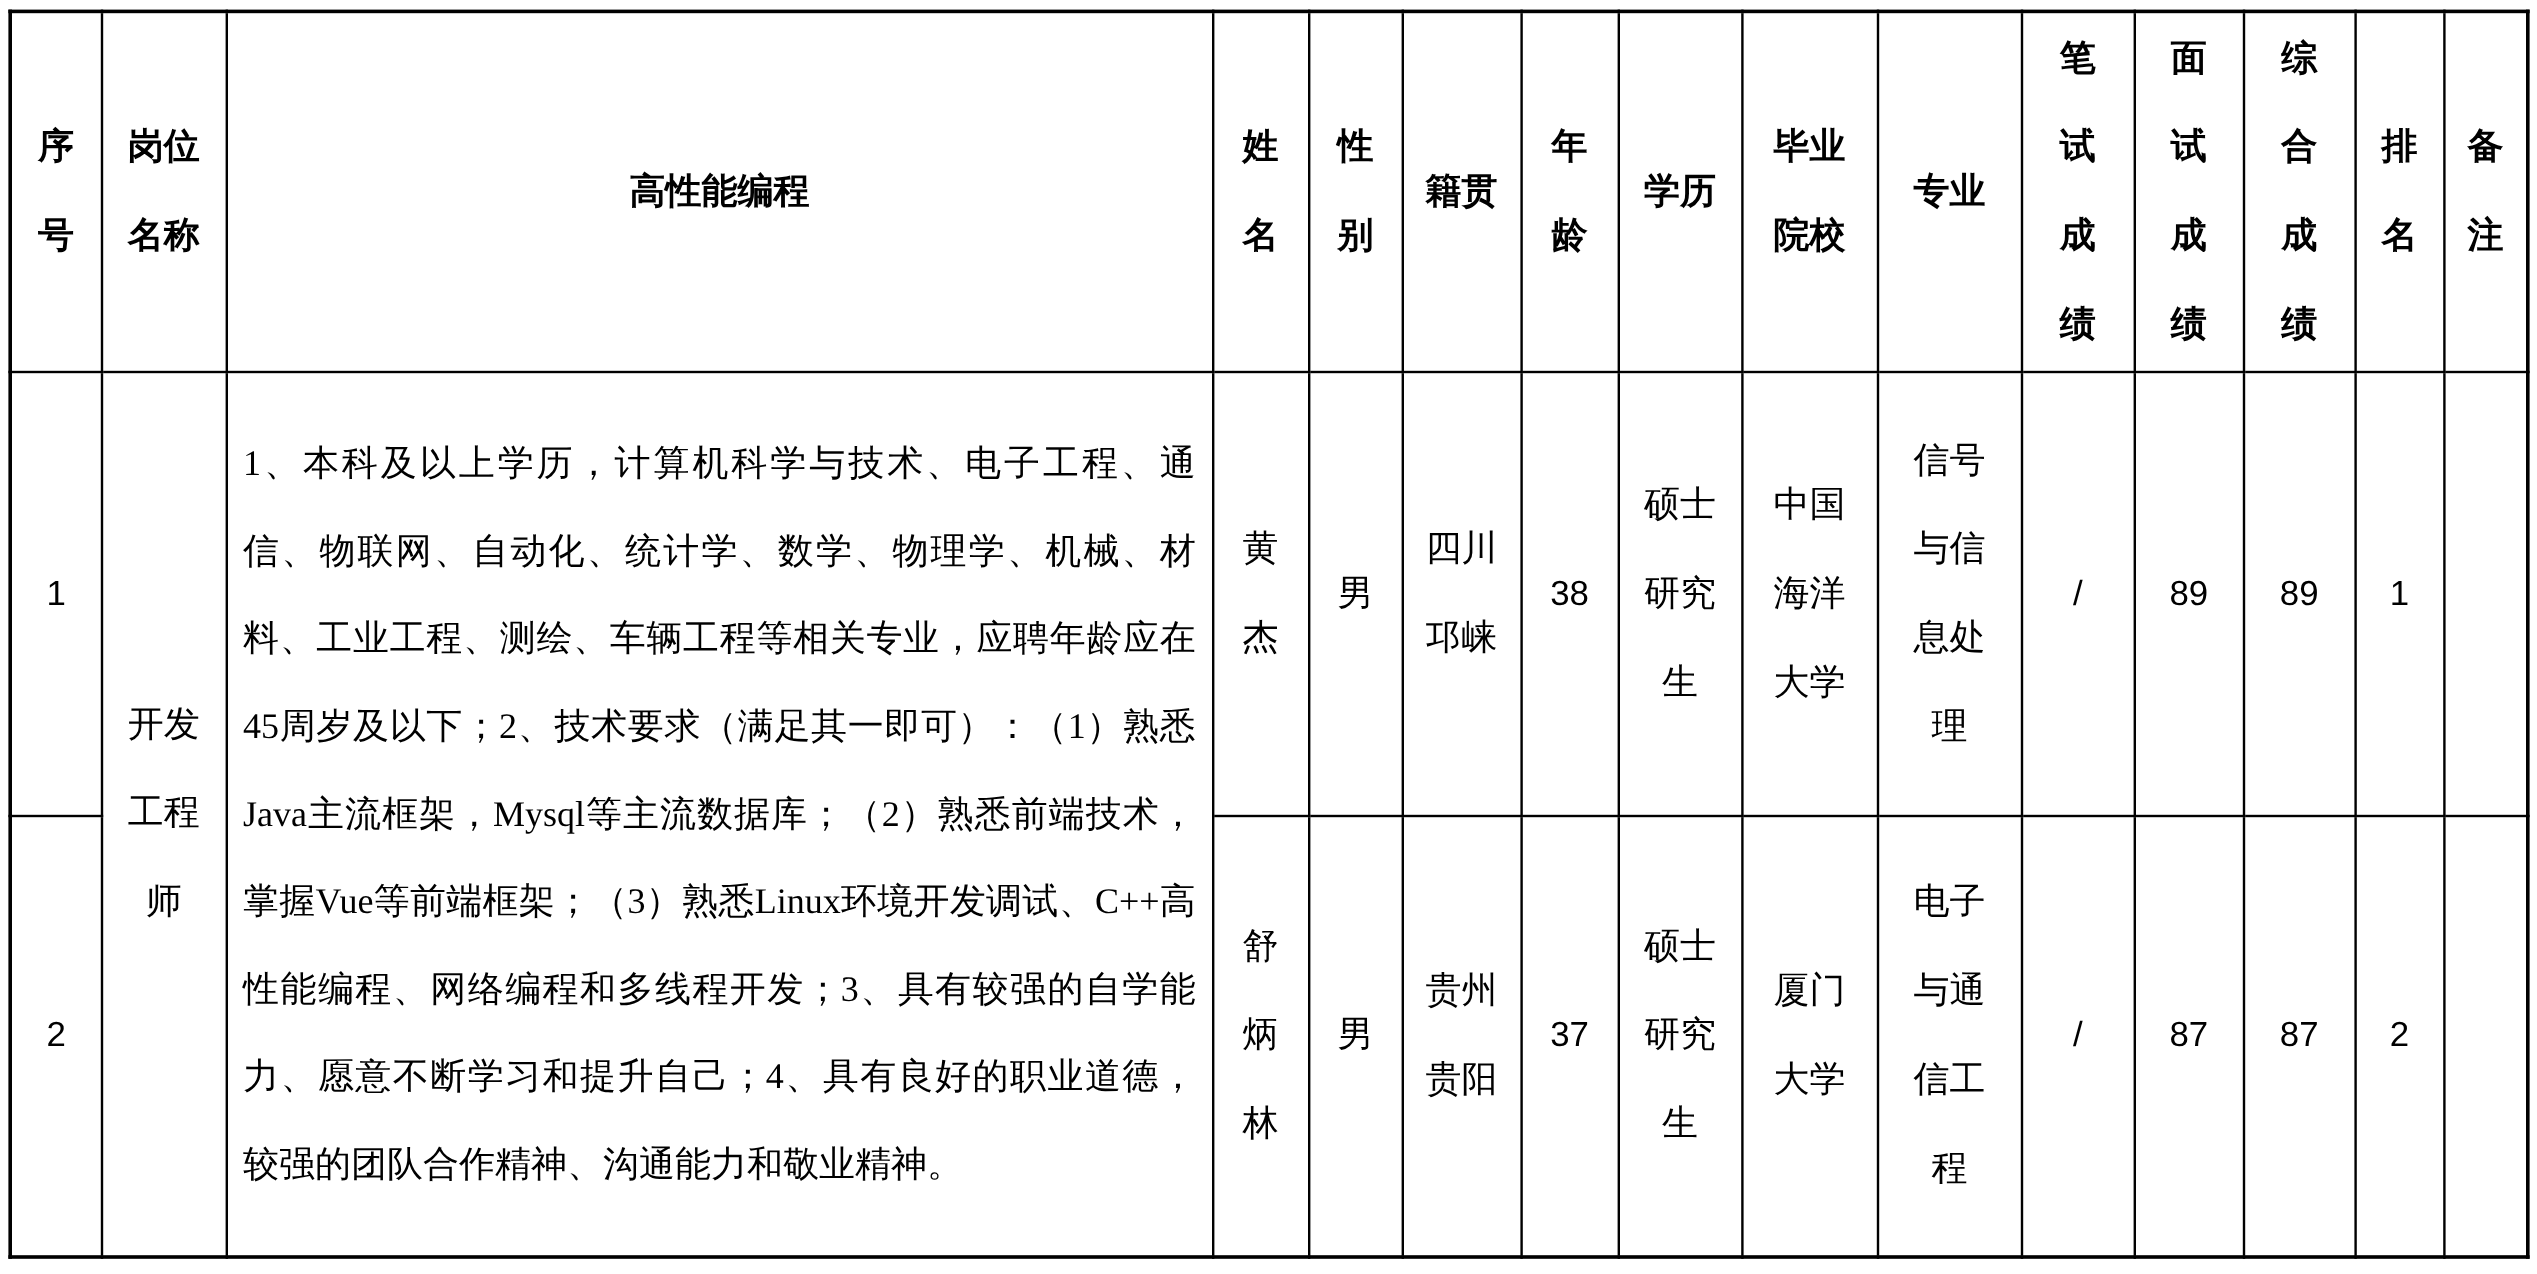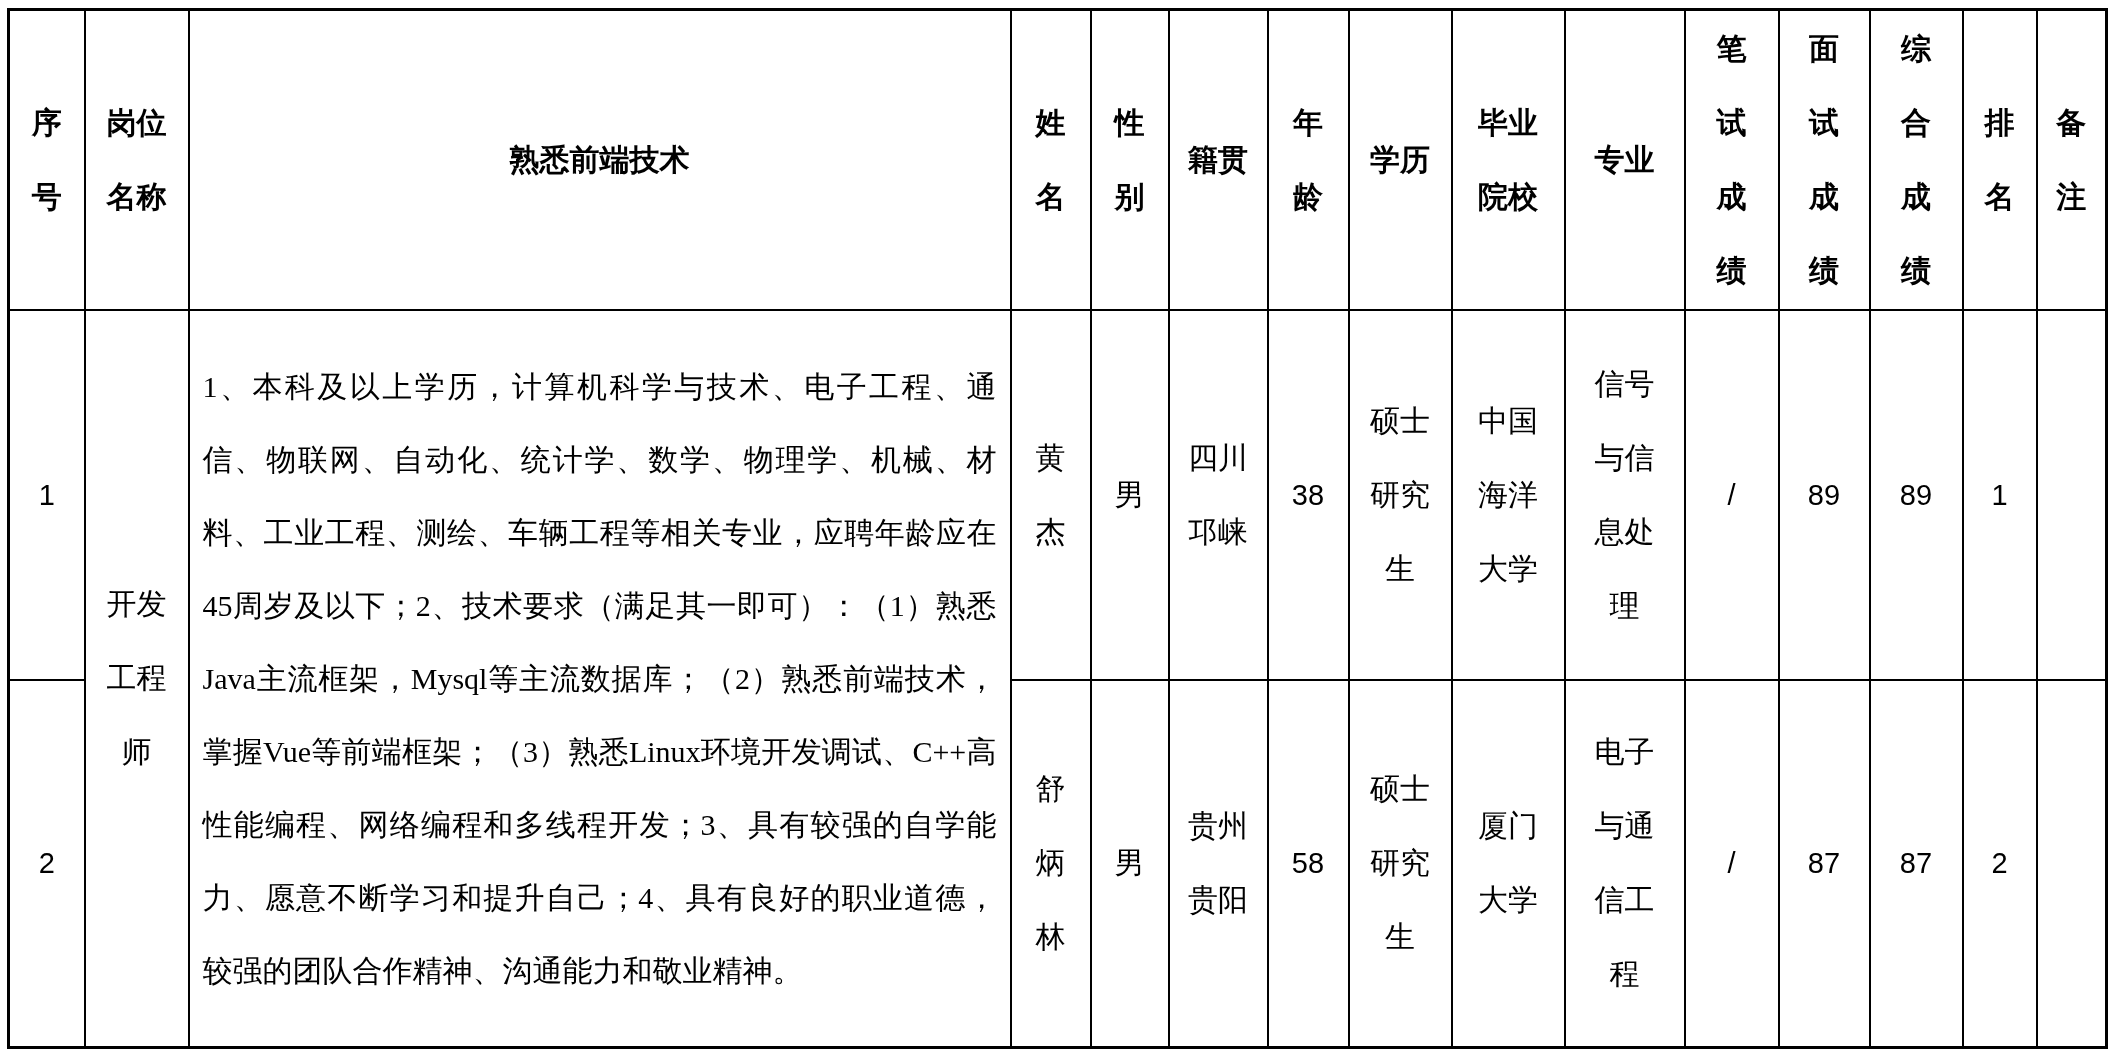--- a/index.html
+++ b/index.html
@@ -75,21 +75,21 @@
       <col style="width:93px">
       <col style="width:74px">
       <col style="width:70px">
     </colgroup>
     <tbody>
         <tr class="hrow">
       <th>序
 号</th>
       <th>岗位
 名称</th>
-      <th>熟悉前端技术</th>
+      <th>高性能编程</th>
       <th>姓
 名</th>
       <th>性
 别</th>
       <th>籍贯</th>
       <th>年
 龄</th>
       <th>学历</th>
       <th>毕业
 院校</th>
@@ -140,21 +140,21 @@
       <td></td>
     </tr>
     <tr class="r2">
       <td class="num">2</td>
       <td>舒
 炳
 林</td>
       <td>男</td>
       <td>贵州
 贵阳</td>
-      <td class="num">58</td>
+      <td class="num">37</td>
       <td>硕士
 研究
 生</td>
       <td>厦门
 大学</td>
       <td>电子
 与通
 信工
 程</td>
       <td class="num">/</td>

